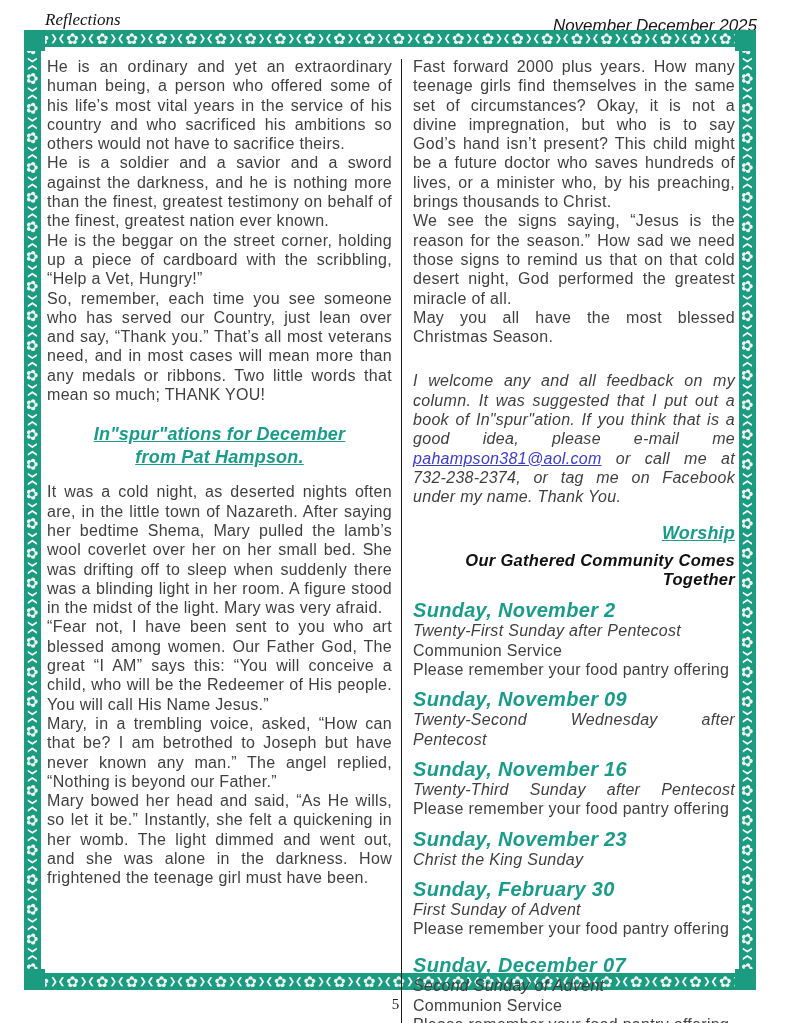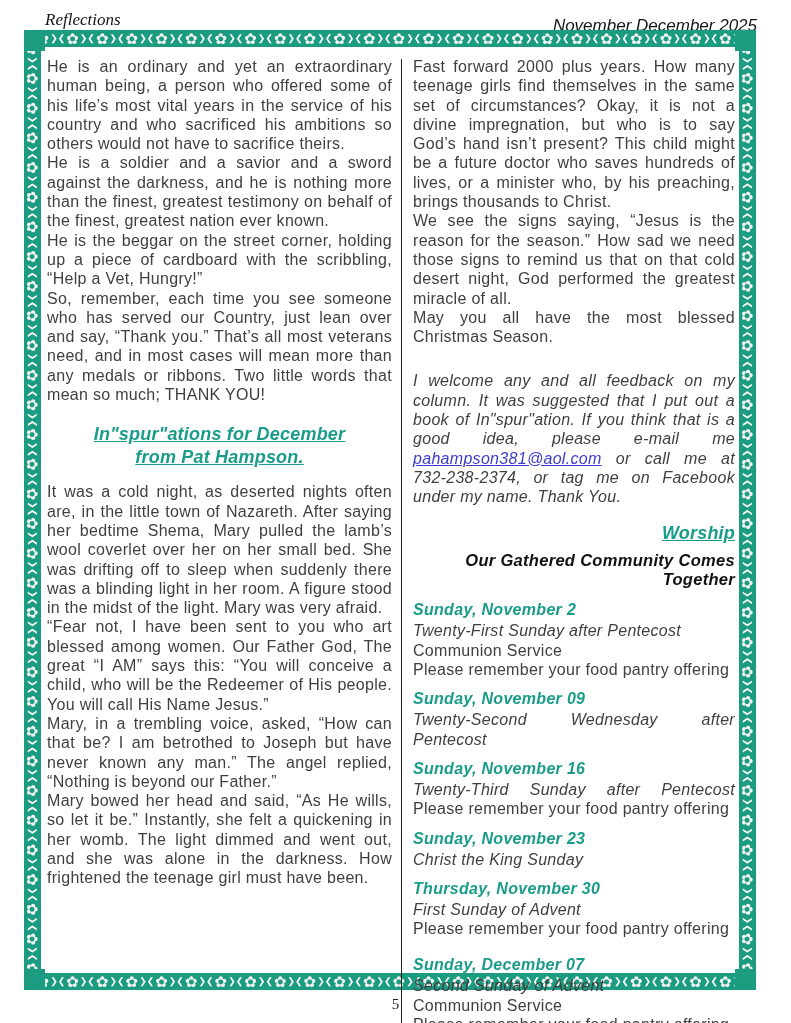--- a/index.html
+++ b/index.html
@@ -39,21 +39,21 @@
     font-weight:bold; font-style:italic; font-size:18px; line-height:23px;
     text-decoration:underline; letter-spacing:.2px; }
   .feedback { margin-top:25px; font-style:italic; }
   .email-link { color:#3c3ccc; text-decoration:underline; cursor:pointer; }
   .worship-title { margin-top:17px; color:#1a9c8a; font-weight:bold; font-style:italic;
     font-size:18px; text-decoration:underline; letter-spacing:.2px; text-align:right; }
   .worship-sub { margin:8px 0 11px 0; color:#111; font-weight:bold; font-style:italic;
     font-size:16.5px; text-align:right; }
   .event { margin-bottom:10px; }
   .event-gap { margin-top:17px; }
-  .event-date { color:#1a9c8a; font-weight:bold; font-style:italic; font-size:16px;
+  .event-date { color:#1a9c8a; font-weight:bold; font-style:italic; font-size:20px;
     line-height:20px; text-align:left; margin-bottom:1px; }
   .footer-num { position:absolute; left:0; right:0; top:996px; text-align:center;
     font-family:"Liberation Serif", serif; font-size:15px; color:#222; }
 </style>
 </head>
 <body>
 
 <div class="page">
 
   <div class="hdr-left">Reflections</div>
@@ -701,21 +701,21 @@
         <p class="event-date">Sunday, November 16</p>
         <p><span class="it">Twenty-Third Sunday after Pentecost</span><span> Please remember your food pantry offering</span></p>
       </div>
 
       <div class="event">
         <p class="event-date">Sunday, November 23</p>
         <p class="it">Christ the King Sunday</p>
       </div>
 
       <div class="event">
-        <p class="event-date">Thursday, November 30</p>
+        <p class="event-date">Sunday, February 30</p>
         <p class="it">First Sunday of Advent</p>
         <p>Please remember your food pantry offering</p>
       </div>
 
       <div class="event event-gap">
         <p class="event-date">Sunday, December 07</p>
         <p class="it">Second Sunday of Advent</p>
         <p>Communion Service</p>
         <p>Please remember your food pantry offering</p>
       </div>

